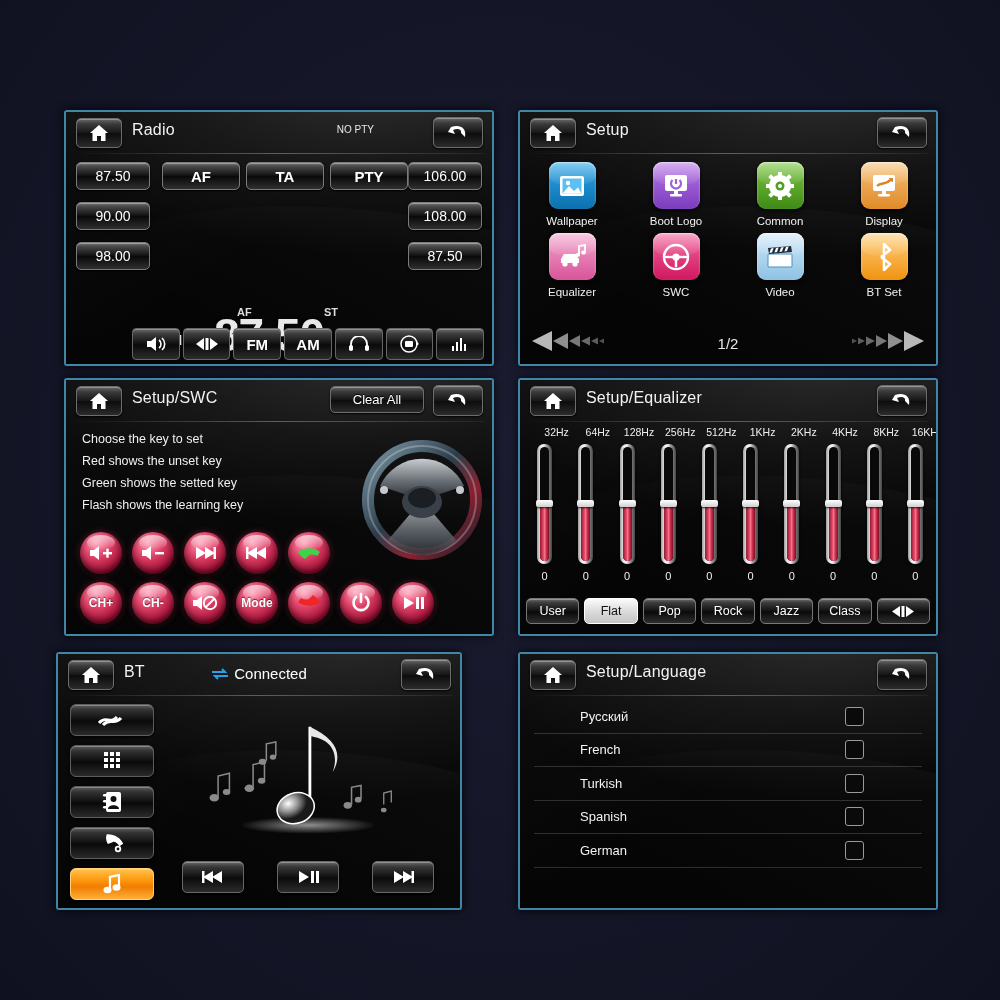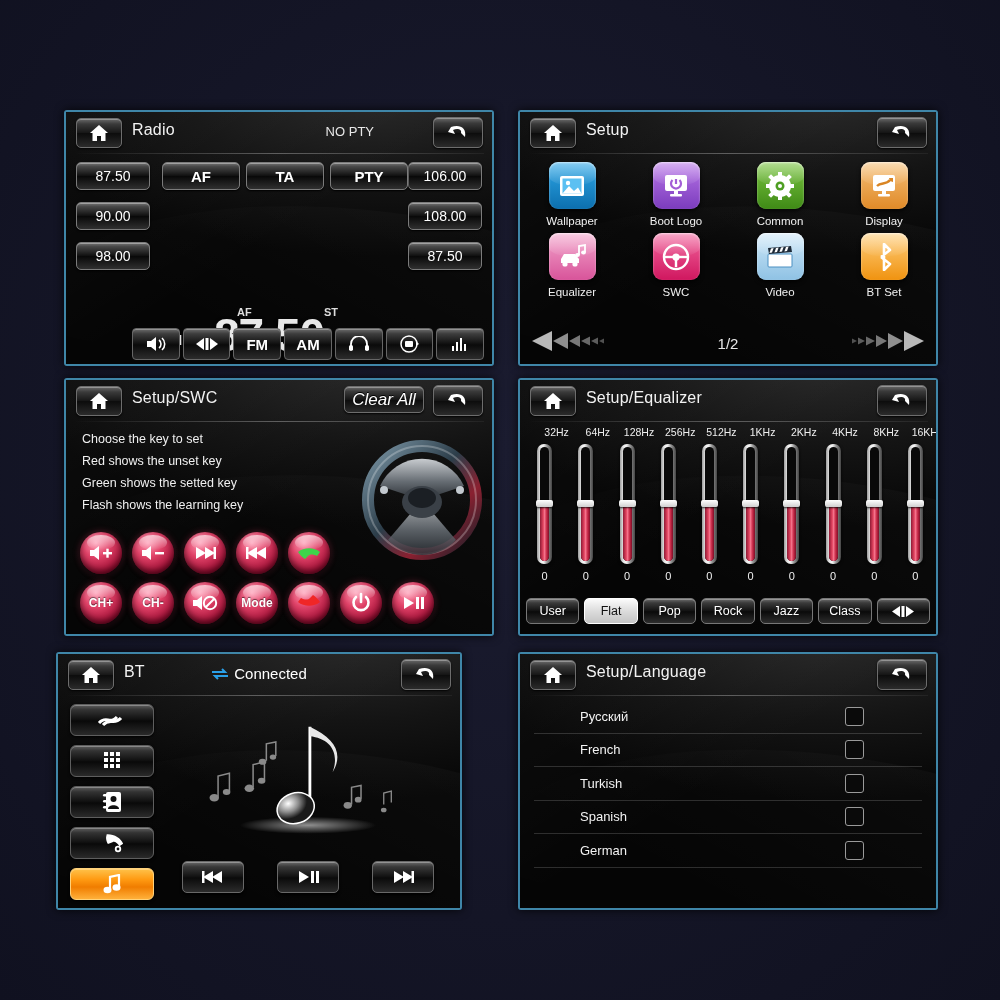--- a/index.html
+++ b/index.html
@@ -55,21 +55,21 @@
     border: 1px solid #6d6d6d;
     border-radius: 5px;
     color: #fff;
     display:flex; align-items:center; justify-content:center;
     text-shadow: 0 -1px 0 #000;
     box-shadow: inset 0 1px 0 rgba(255,255,255,.30), 0 1px 2px rgba(0,0,0,.9);
   }
   .home-btn { position:absolute; left:10px; top:6px; width:46px; height:30px; }
   .back-btn { position:absolute; right:9px; top:5px; width:50px; height:31px; }
   .title-text { position:absolute; left:66px; top:9px; font-size:16px; color:#f2f2f2; letter-spacing:.2px; }
-  .title-right { position:absolute; top:12px; font-size:13px; color:#e8e8e8; }
+  .title-right { position:absolute; top:12px; font-size:10px; color:#e8e8e8; }
 
   svg.ic { display:block; }
 
   
   #radio { left:64px; top:110px; width:430px; height:256px; }
   .preset {
     position:absolute; width:74px; height:28px;
     background: linear-gradient(to bottom, #737373 0%, #474747 14%, #121212 48%, #090909 52%, #303030 100%);
     border:1px solid #7b7b7b; border-radius:5px;
     color:#fff; font-size:14px; display:flex; align-items:center; justify-content:center;
@@ -109,21 +109,21 @@
      display:flex; align-items:center; justify-content:center; }
   .app-icon:after { content:""; position:absolute; left:0; top:0; right:0; height:48%;
      border-radius:9px 9px 40% 40%; background:linear-gradient(to bottom, rgba(255,255,255,.42), rgba(255,255,255,.04)); }
   .app-label { margin-top:6px; font-size:11.5px; color:#f0f0f0; }
   .pager { position:absolute; left:0; right:0; bottom:8px; height:26px; display:flex;
      align-items:center; justify-content:space-between; padding:0 10px; }
   .pager-num { font-size:15px; color:#e7e7e7; position:absolute; left:0; right:0; text-align:center; }
 
   
   #swc { left:64px; top:378px; width:430px; height:258px; }
-  .clear-all { position:absolute; right:68px; top:6px; width:80px; height:27px; font-size:17px;font-style:italic; }
+  .clear-all { position:absolute; right:68px; top:6px; width:94px; height:27px; font-size:13px; }
   .swc-lines { position:absolute; left:16px; top:52px; }
   .swc-lines div { font-size:12.5px; color:#f0f0f0; margin-bottom:8px; }
   .swc-grid { position:absolute; left:14px; top:152px; width:402px; }
   .swc-row { display:flex; gap:10px; margin-bottom:8px; }
   .swc-key { width:42px; height:42px; border-radius:50%; position:relative;
      background: radial-gradient(circle at 38% 26%, #ff9bb4 0%, #e04268 35%, #9e0d33 75%, #5c0620 100%);
      box-shadow: inset 0 -3px 6px rgba(0,0,0,.55), 0 2px 5px rgba(0,0,0,.8), 0 0 7px rgba(224,66,104,.40);
      display:flex; align-items:center; justify-content:center; color:#fff;
      font-size:12px; font-weight:bold; text-shadow:0 -1px 1px rgba(0,0,0,.6); }
   .swc-key:before { content:""; position:absolute; left:17%; top:8%; width:66%; height:36%;

